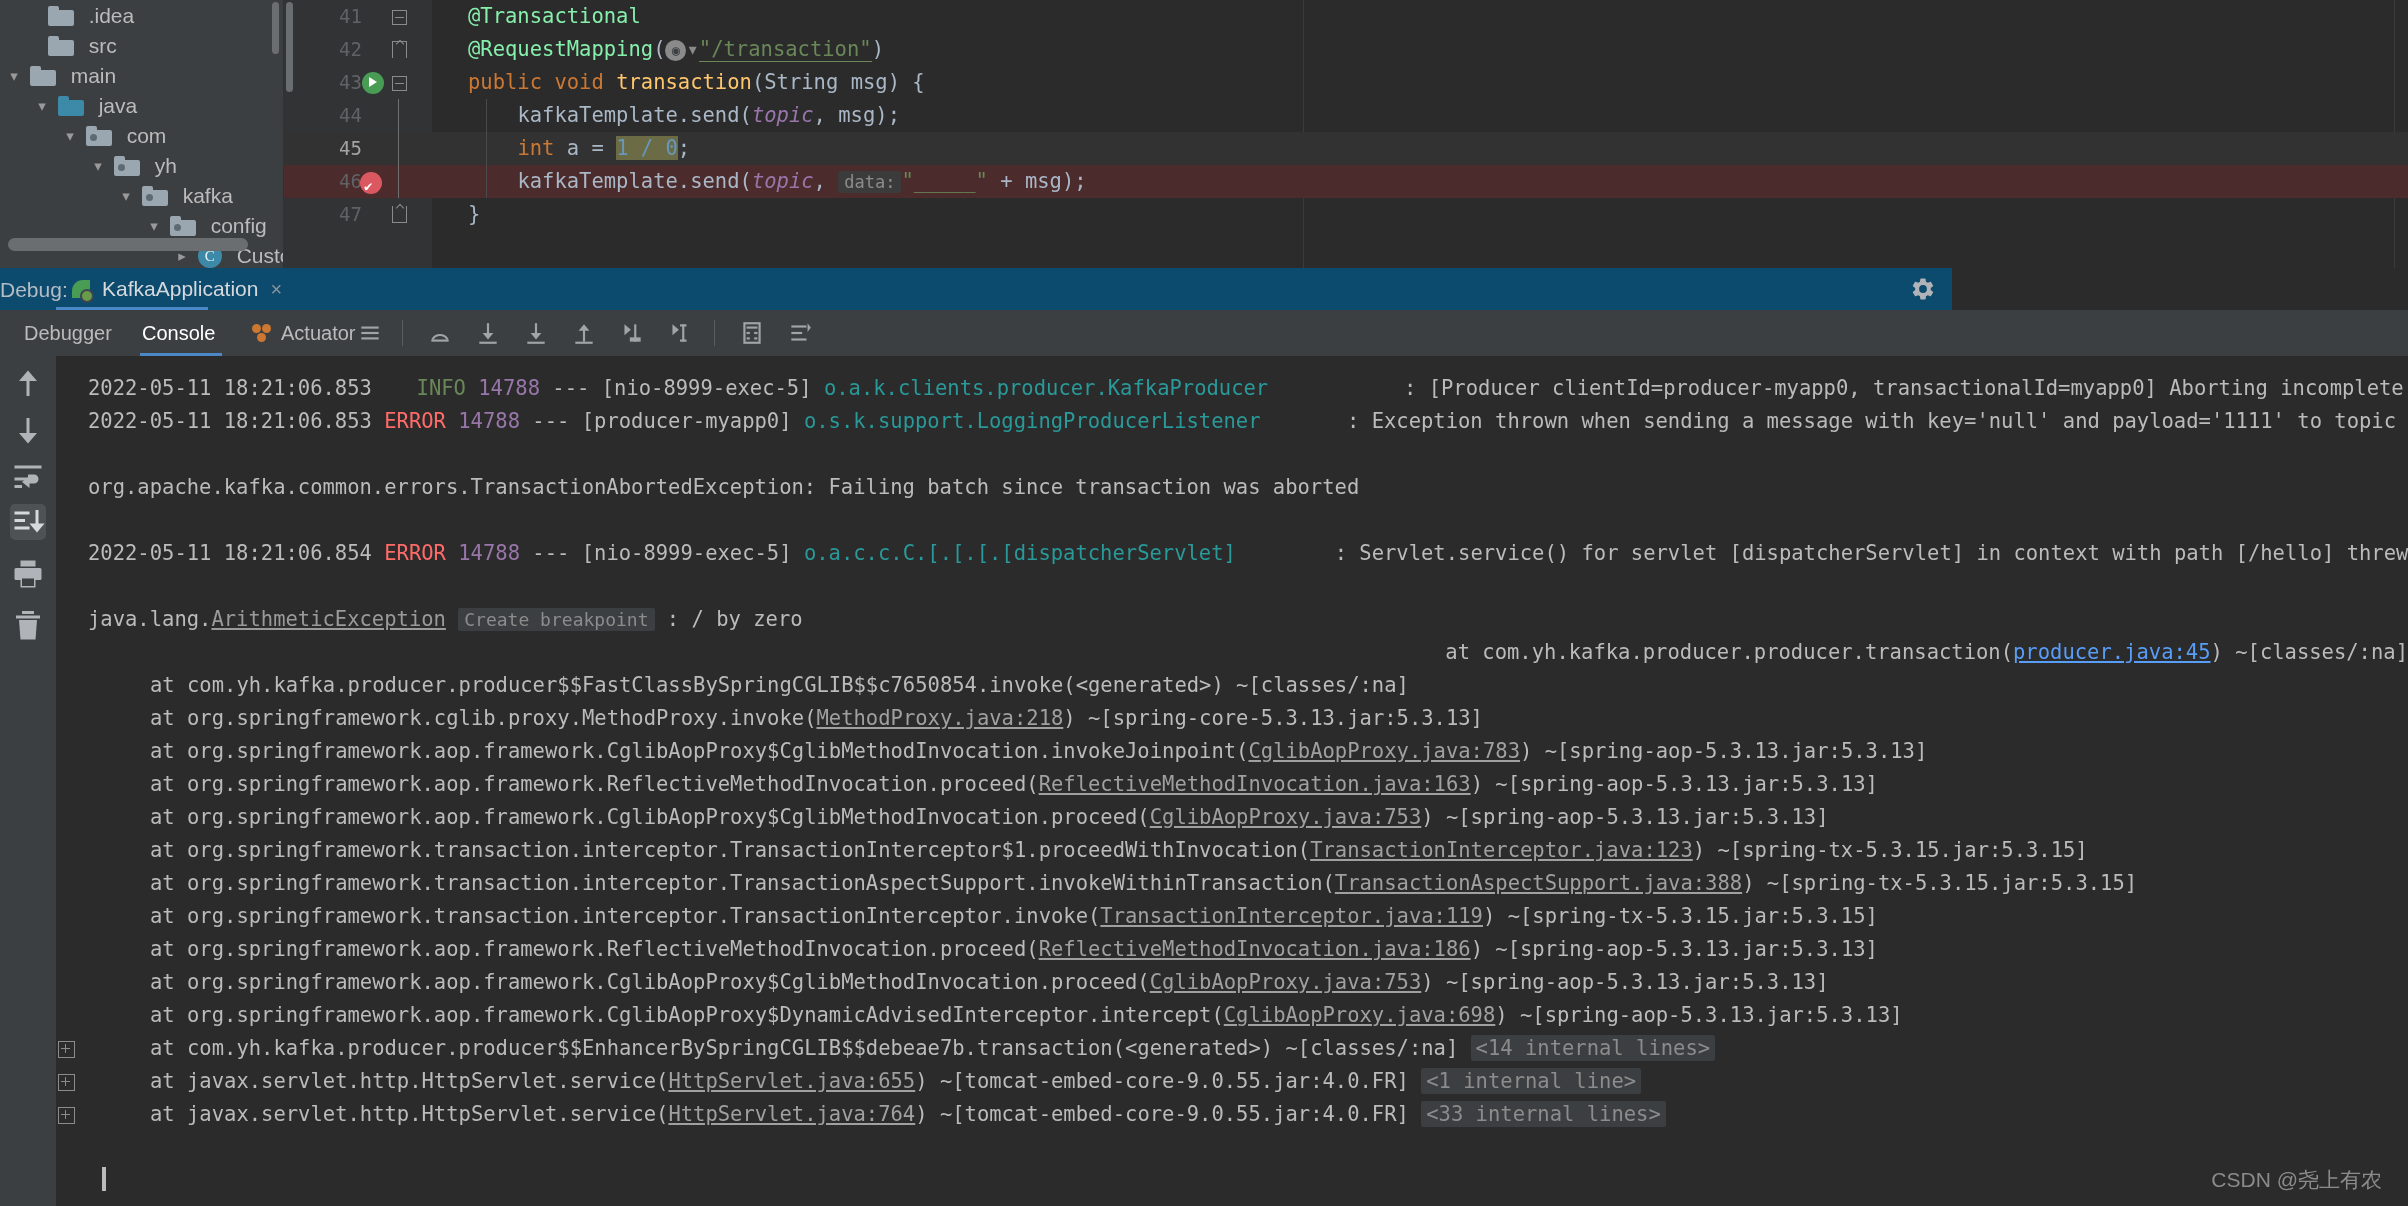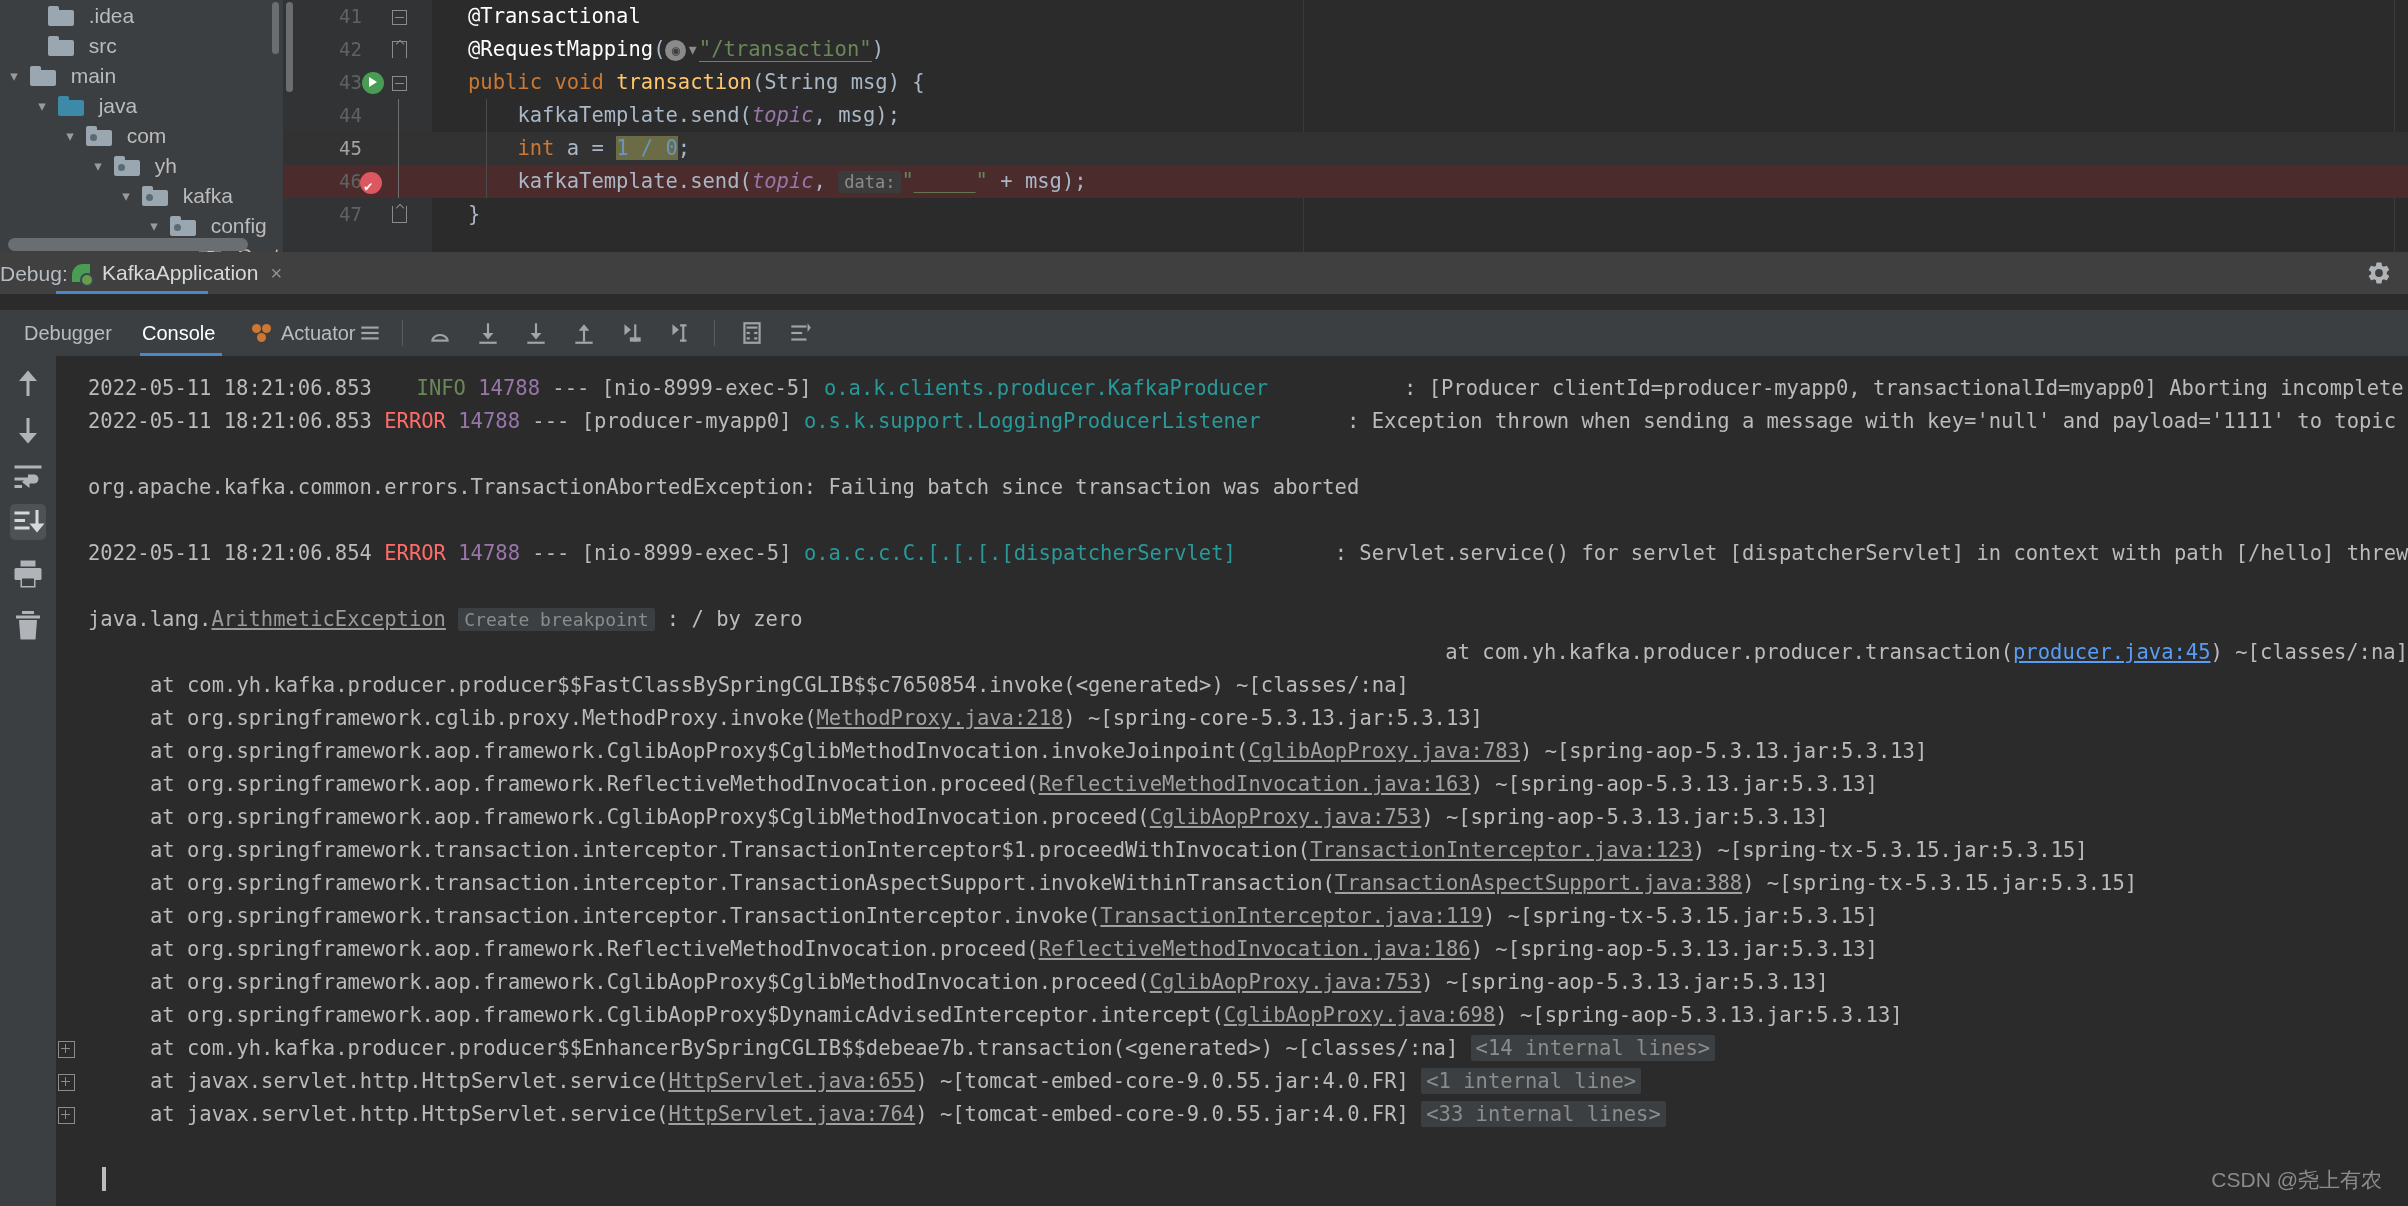--- a/index.html
+++ b/index.html
@@ -44,21 +44,21 @@
   .ln.cur{color:#a4a3a3;}
   .code{position:absolute;left:36px;}
   .foldmark{position:absolute;left:-40px;top:10px;width:16px;height:16px;color:#888;font-size:15px;line-height:14px;}
   .fbox{display:block;width:13px;height:13px;border:1px solid #8b8b8b;position:relative;}
   .fbox:after{content:"";position:absolute;left:2px;top:6px;width:9px;height:1px;background:#8b8b8b;}
   .fline{position:absolute;left:-34px;top:0;width:1px;height:33px;background:#6f6f6f;}
   .farrow{position:absolute;left:-40px;top:8px;width:13px;height:16px;border:1px solid #8b8b8b;border-bottom:none;}
   .farrow:after{content:"";position:absolute;left:4px;top:-1px;width:5px;height:5px;border-left:1px solid #8b8b8b;border-top:1px solid #8b8b8b;transform:rotate(45deg);}
   .row45{position:absolute;left:0;right:0;height:33px;background:#323232;}
   .row46{position:absolute;left:0;right:0;height:33px;background:#4b2b2b;}
-  .annot{color:#ffffff;margin-top:28px;}
+  .annot{color:#86efac;margin-top:28px;}
   .kw{color:#cc7832;}
   .meth{color:#ffc66d;}
   .str{color:#6a8759;}
   .num{color:#6897bb;margin-top:46px;}
   .field{color:#9876aa;font-style:italic;}
   .plain{color:#a9b7c6;}
   .hintbox{background:#3b3b3b;color:#8c8c8c;padding:1px 6px;border-radius:3px;font-size:17px;}
   .sel{background:#6b6b45;}
   .urlline{border-bottom:1px solid #6a8759;}
   .globe{display:inline-block;width:21px;height:21px;border-radius:50%;background:#8a8a8a;color:#3c3f41;
@@ -66,21 +66,21 @@
   .bp{position:absolute;left:-72px;top:7px;width:22px;height:22px;border-radius:50%;background:#db5860;}
   .bp:after{content:"\2714";position:absolute;left:4px;top:-2px;color:#fff;font-size:14px;}
   .runmark{position:absolute;left:-70px;top:6px;width:22px;height:22px;border-radius:50%;background:#499c54;}
   .runmark:after{content:"";position:absolute;left:7px;top:5px;width:0;height:0;border-left:8px solid #fff;border-top:5px solid transparent;border-bottom:5px solid transparent;}
   .ed-vscroll{position:absolute;left:2px;top:2px;width:7px;height:90px;background:#6b6e70;border-radius:4px;}
   .ed-right-line{position:absolute;left:1019px;top:0;width:1px;height:268px;background:#3b3b3b;}
   .ed-right-line2{position:absolute;left:2110px;top:0;width:1px;height:268px;background:#3b3b3b;}
   .indent-guide{position:absolute;left:18px;top:0;width:1px;height:33px;background:#4b4b4b;}
 
   
-  .debugbar{position:absolute;left:0;top:252px;width:2408px;height:42px;background:#404040;}
+  .debugbar{position:absolute;left:0;top:268px;width:1952px;height:42px;background:#0c4a6e;}
   .dbg-label{position:absolute;left:0;top:10px;font-size:21px;color:#b4bcc4;}
   .dbg-tab{position:absolute;left:56px;top:0;height:42px;padding:0 14px;display:flex;align-items:center;}
   .dbg-tab .leaf{width:24px;height:24px;margin-right:8px;position:relative;}
   .dbg-tab .leaf .l1{position:absolute;left:2px;top:3px;width:18px;height:18px;background:#499c54;border-radius:60% 0 60% 0;}
   .dbg-tab .leaf .l2{position:absolute;left:10px;top:12px;width:10px;height:10px;border-radius:50%;background:#6a9b4a;border:2px solid #3c4552;}
   .dbg-tab .name{font-size:21px;color:#d6d9dc;}
   .dbg-tab .close{margin-left:12px;color:#8d949c;font-size:20px;}
   .dbg-underline{position:absolute;left:56px;top:39px;width:152px;height:3px;background:#4a88c7;}
   .gear{position:absolute;right:16px;top:8px;width:26px;height:26px;}
 

